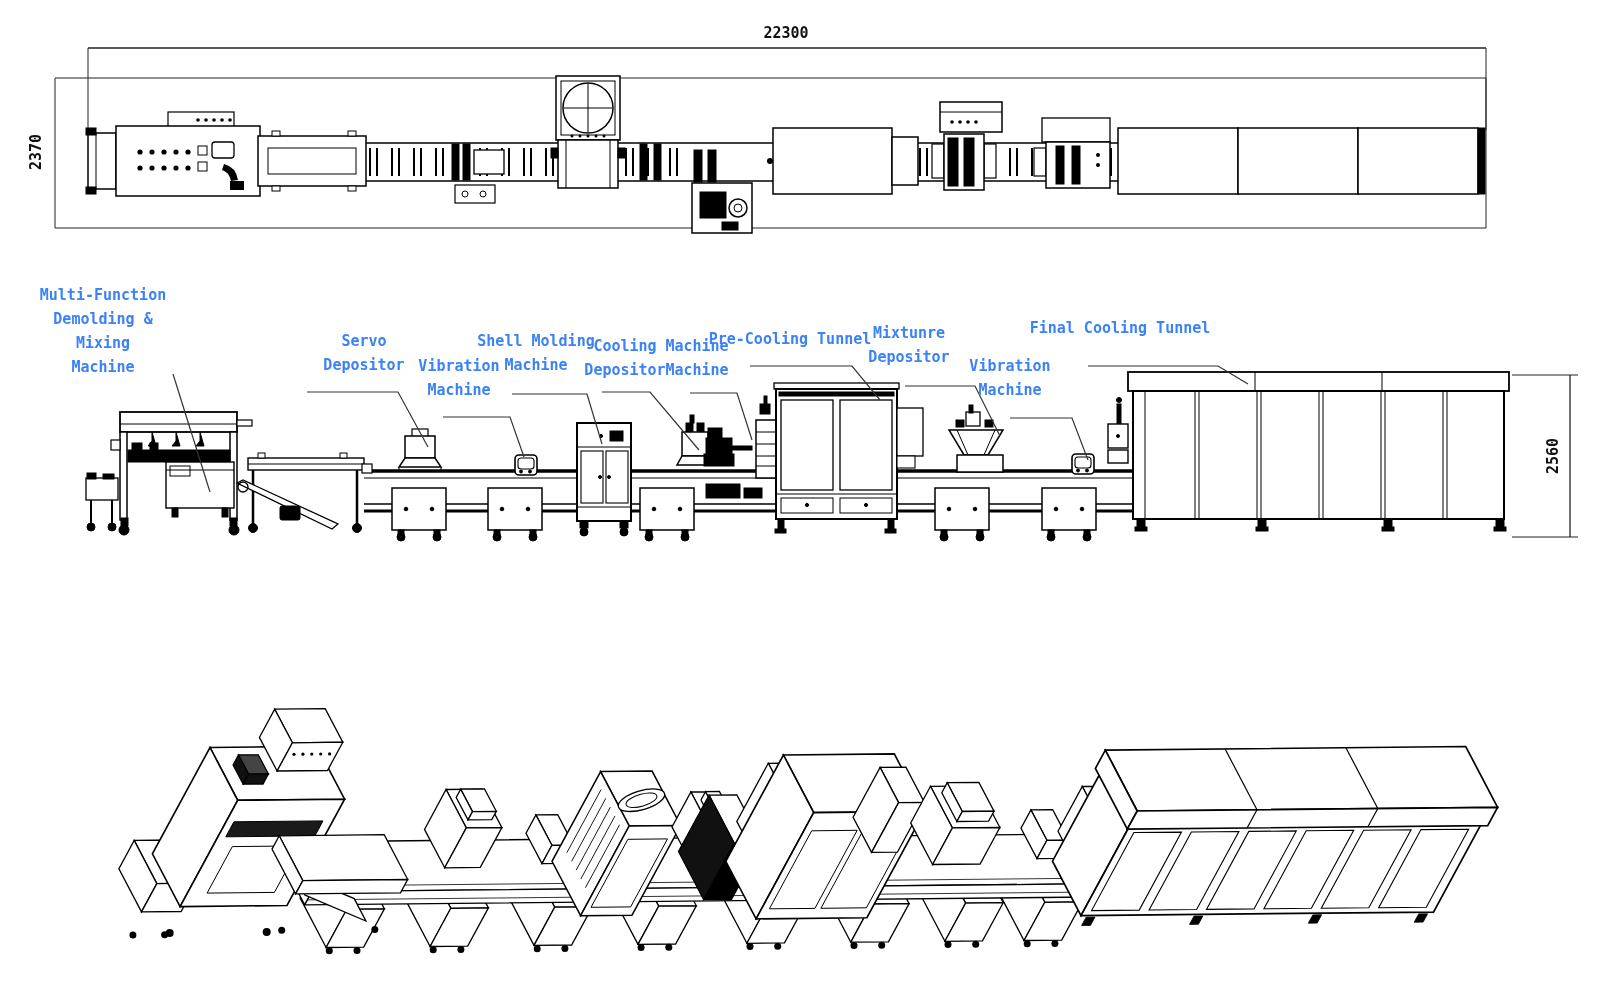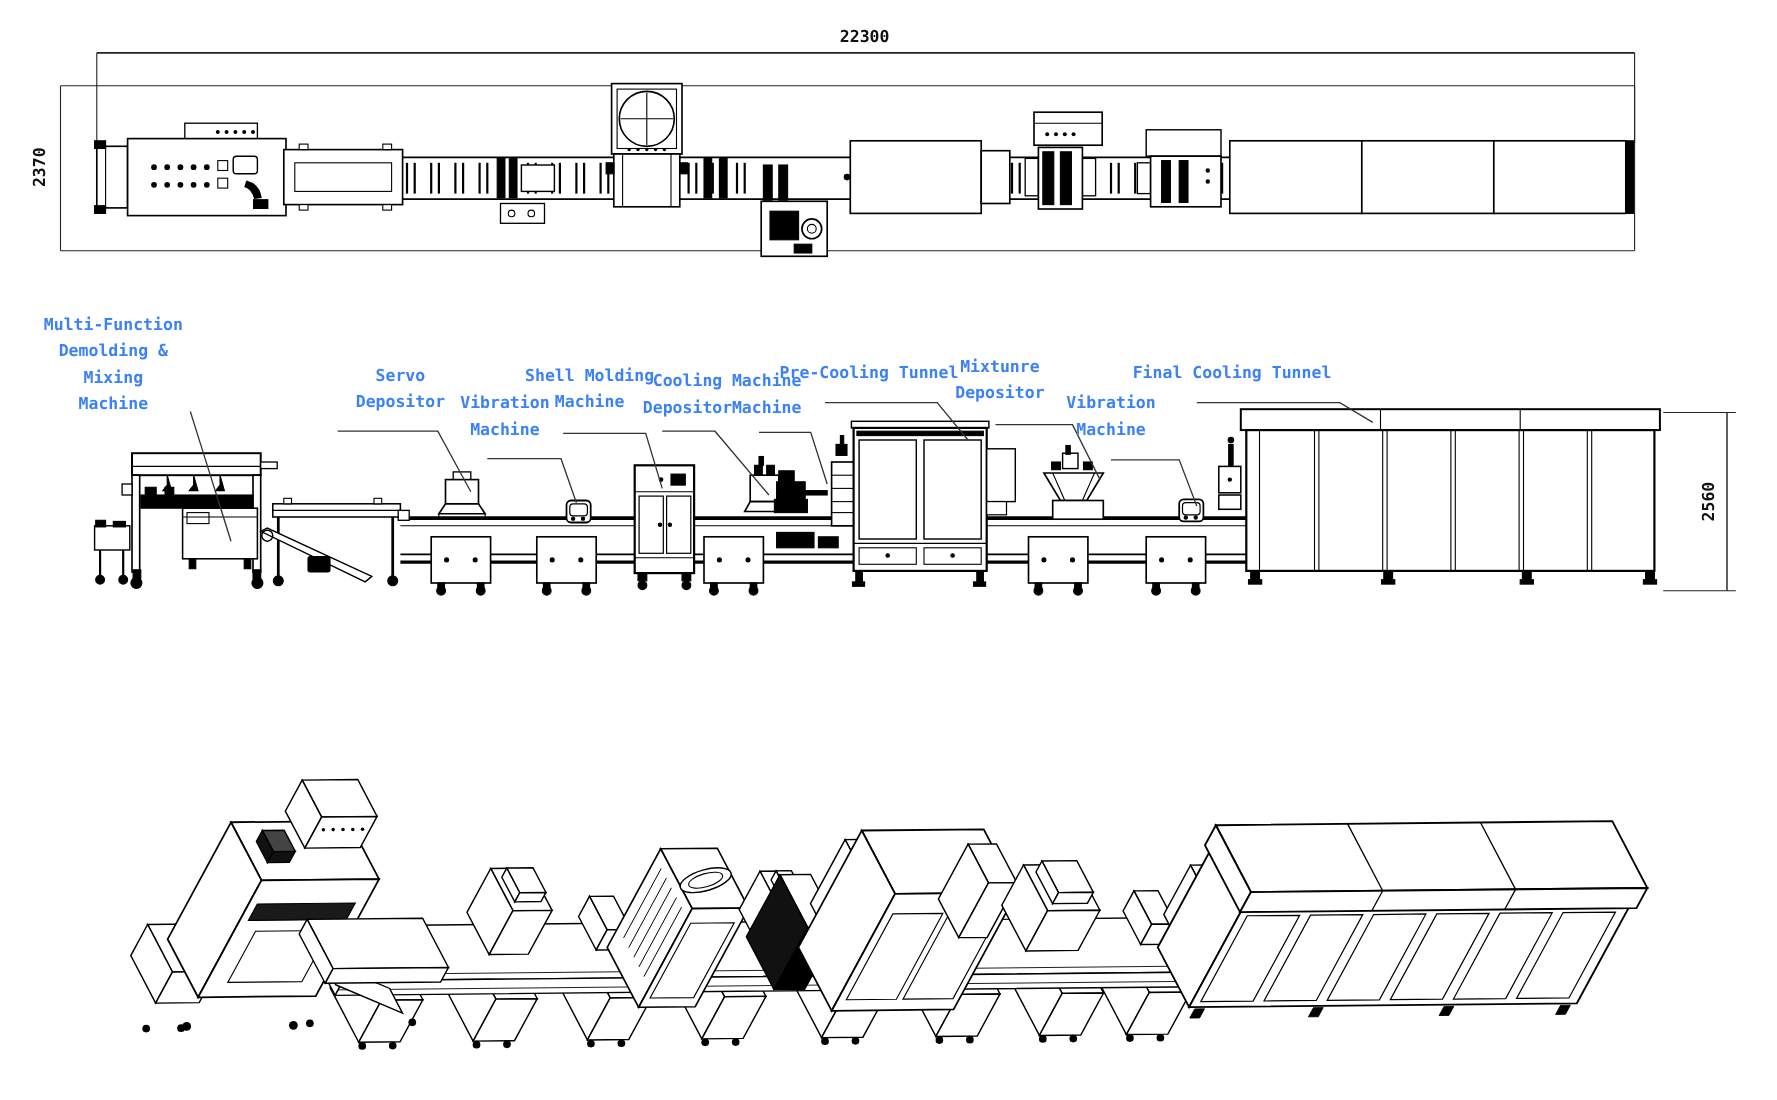--- a/index.html
+++ b/index.html
@@ -568,14 +568,14 @@
   </div>
   <div class="lbl" style="left:790px;top:327px">Pre-Cooling Tunnel</div>
   <div class="lbl" style="left:909px;top:321px">
     <div>Mixtunre</div>
       <div>Depositor</div>
   </div>
   <div class="lbl" style="left:1010px;top:354px">
     <div>Vibration</div>
       <div>Machine</div>
   </div>
-  <div class="lbl" style="left:1120px;top:327px">Final Cooling Tunnel</div>
+  <div class="lbl" style="left:1120px;top:316px">Final Cooling Tunnel</div>
 </div>
 
 </body></html>

